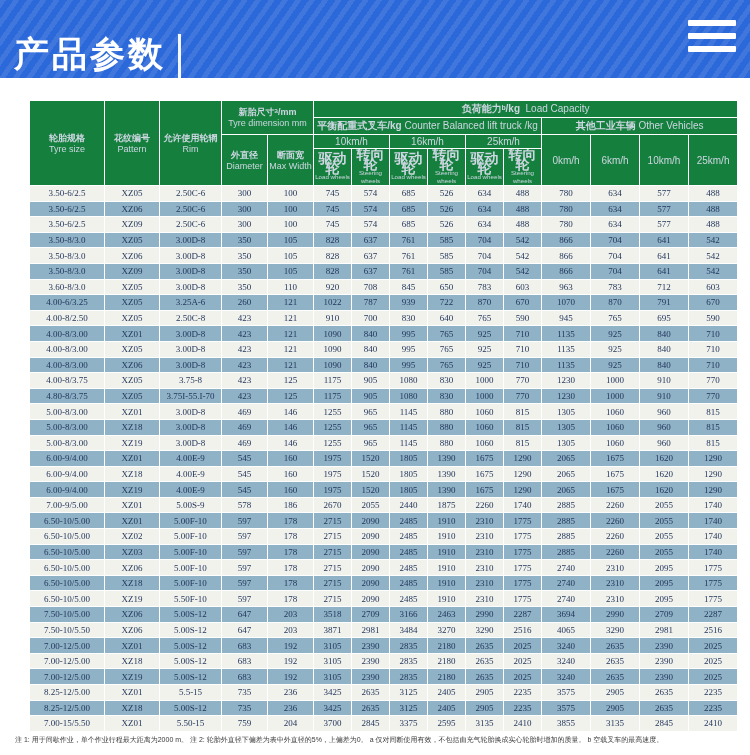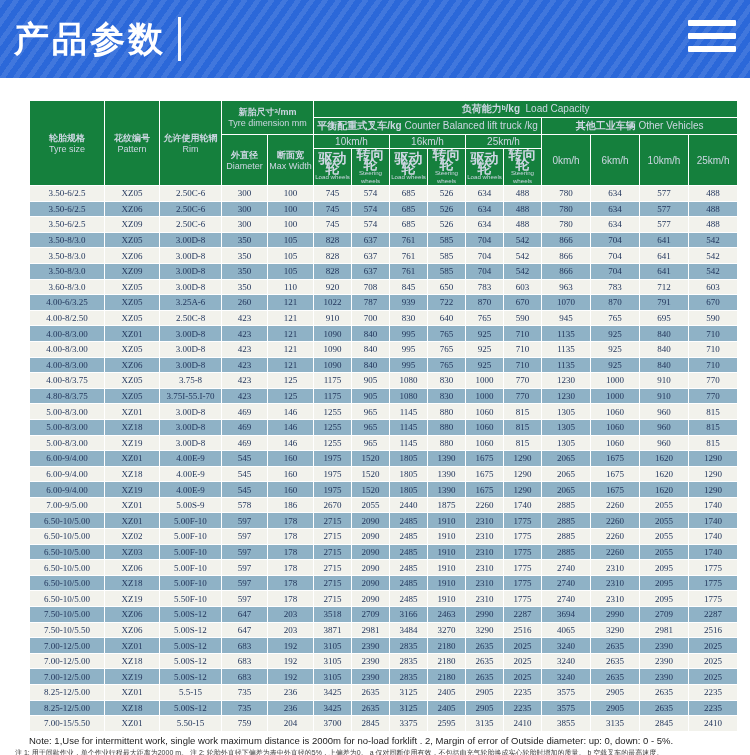--- a/index.html
+++ b/index.html
@@ -4,21 +4,21 @@
 <style>
   * { margin:0; padding:0; box-sizing:border-box; }
   html,body { width:750px; background:#ffffff; font-family:"Liberation Sans", sans-serif; }
   .page { width:750px; height:755px; overflow:hidden; background:#fff; }
 
   
   .banner {
     position:relative; height:78px; width:750px;
     background:#2b68d9;
     background-image:repeating-linear-gradient(125deg, rgba(255,255,255,0.10) 0 5px, rgba(255,255,255,0) 5px 11px);
-    display:flex; align-items:center; padding-left:14px;
+    display:flex; align-items:flex-end; padding-left:14px;
   }
   .banner .title-cn { color:#fff; font-size:35px; font-weight:bold; letter-spacing:3px; }
   .banner .v-divider { width:3px; height:44px; background:rgba(255,255,255,0.95); margin:0 14px 0 12px; }
   .banner .title-en { color:#fff; font-size:23px; font-weight:600; letter-spacing:1px; padding-top:8px; }
   .menu-icon { position:absolute; right:14px; top:20px; width:48px; cursor:pointer; }
   .menu-icon span { display:block; height:6px; background:#fff; margin-bottom:7px; border-radius:1px; }
   .menu-icon span:last-child { margin-bottom:0; }
 
   
   table { border-collapse:collapse; table-layout:fixed; width:708px; margin:22px 0 0 29px; }
@@ -748,17 +748,16 @@
           <td>2410</td>
           <td>3855</td>
           <td>3135</td>
           <td>2845</td>
           <td>2410</td>
         </tr>
       </tbody>
   </table>
 
   <div class="notes">
-    <div class="note-en">Note: 1,Use for intermittent work, single work maximum distance is 2000m for no-load forklift . 2, Margin of error of Outside diameter:  up: 0, down: 0 - 5%.</div>
     <div class="note-cn">注 1: 用于间歇作业，单个作业行程最大距离为2000 m。   注 2: 轮胎外直径下偏差为表中外直径的5%，上偏差为0。 a 仅对间断使用有效，不包括由充气轮胎换成实心轮胎时增加的质量。 b 空载叉车的最高速度。</div>
   </div>
 
 </div>
 
 </body></html>

